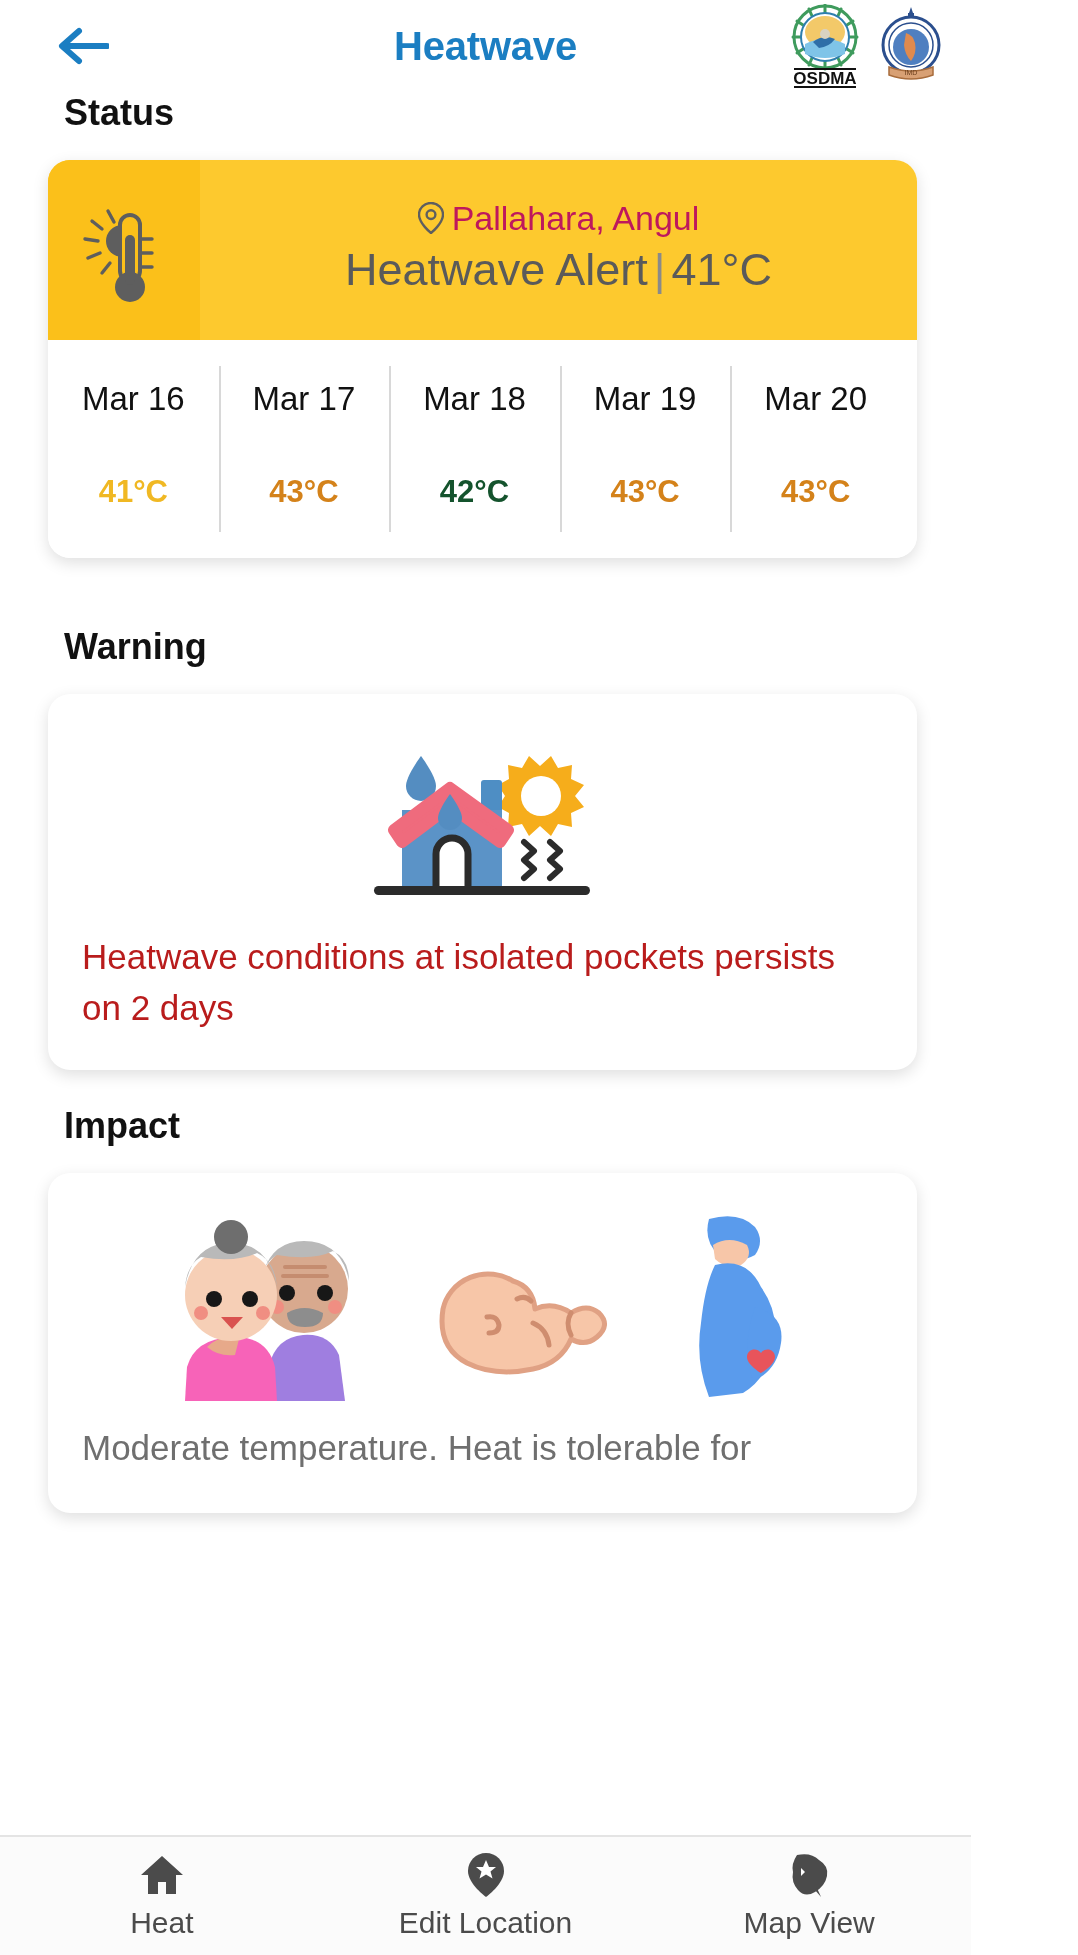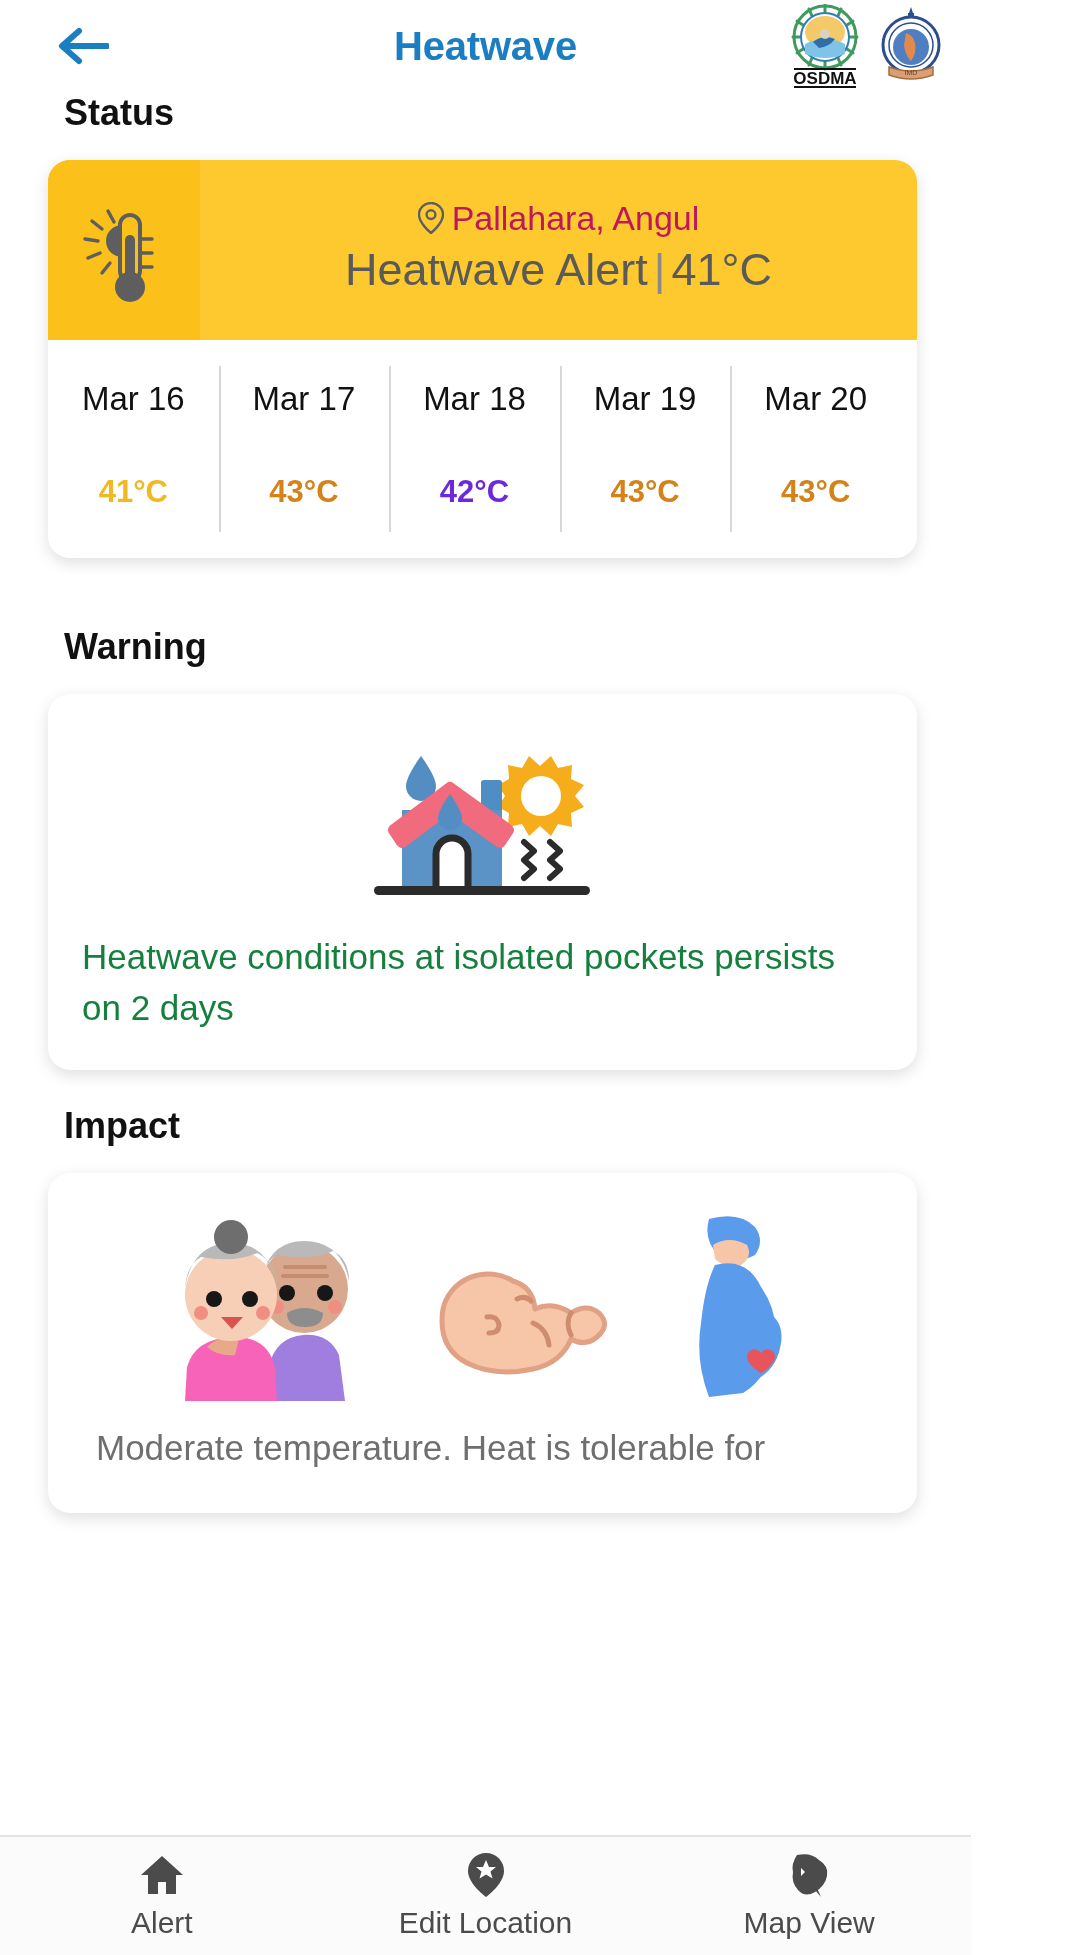--- a/index.html
+++ b/index.html
@@ -158,40 +158,40 @@
 
   
   .warn-card { padding: 30px 0 30px 0; }
   .warn-illus {
     display: flex;
     justify-content: center;
     padding: 14px 0 10px 0;
   }
   .warn-text {
     font-size: 35px;
-    color: #15803d;
+    color: #b91c1c;
     line-height: 1.45;
     padding: 16px 44px 6px 34px;
   }
 
   
   .impact-card { padding: 22px 0 0 0; }
   .impact-illus {
     display: flex;
     align-items: flex-end;
     justify-content: center;
     gap: 52px;
     padding: 14px 0 6px 0;
     height: 212px;
   }
   .impact-text {
     font-size: 35px;
     color: #6f6f6f;
     line-height: 1.45;
-    padding: 16px 30px 40px 48px;
+    padding: 16px 30px 40px 34px;
     white-space: nowrap;
     overflow: hidden;
   }
 
   
   .bottomnav {
     flex: 0 0 120px;
     height: 120px;
     background: #fbfbfb;
     border-top: 2px solid #e4e4e4;
@@ -319,21 +319,21 @@
         <div class="fc-col">
           <div class="fc-date">Mar 16</div>
           <div class="fc-temp" style="color: rgb(240, 184, 35);">41°C</div>
         </div>
         <div class="fc-col">
           <div class="fc-date">Mar 17</div>
           <div class="fc-temp" style="color: rgb(212, 130, 26);">43°C</div>
         </div>
         <div class="fc-col">
           <div class="fc-date">Mar 18</div>
-          <div class="fc-temp" style="color: #6d28d9;">42°C</div>
+          <div class="fc-temp" style="color: #14532d;">42°C</div>
         </div>
         <div class="fc-col">
           <div class="fc-date">Mar 19</div>
           <div class="fc-temp" style="color: rgb(212, 130, 26);">43°C</div>
         </div>
         <div class="fc-col">
           <div class="fc-date">Mar 20</div>
           <div class="fc-temp" style="color: rgb(212, 130, 26);">43°C</div>
         </div>
       </div>
@@ -426,21 +426,21 @@
   </div>
 
   <div class="bottomnav">
 
     <div class="nav-item">
       <span class="nav-ico">
         <svg width="46" height="44" viewBox="0 0 46 44">
           <path d="M23 3 L2 22 H9 V41 H19 V29 H27 V41 H37 V22 H44 Z" fill="#4b4b4b"></path>
         </svg>
       </span>
-      <span class="nav-label">Alert</span>
+      <span class="nav-label">Heat</span>
     </div>
 
     <div class="nav-item">
       <span class="nav-ico">
         <svg width="38" height="46" viewBox="0 0 38 46">
           <path d="M19 1 C9 1 1 9 1 19 C1 32 19 45 19 45 C19 45 37 32 37 19 C37 9 29 1 19 1 Z" fill="#4b4b4b"></path>
           <path d="M19 8 L22 15 L29 15 L23.5 19.5 L25.5 26.5 L19 22.5 L12.5 26.5 L14.5 19.5 L9 15 L16 15 Z" fill="#ffffff"></path>
         </svg>
       </span>
       <span class="nav-label">Edit Location</span>

